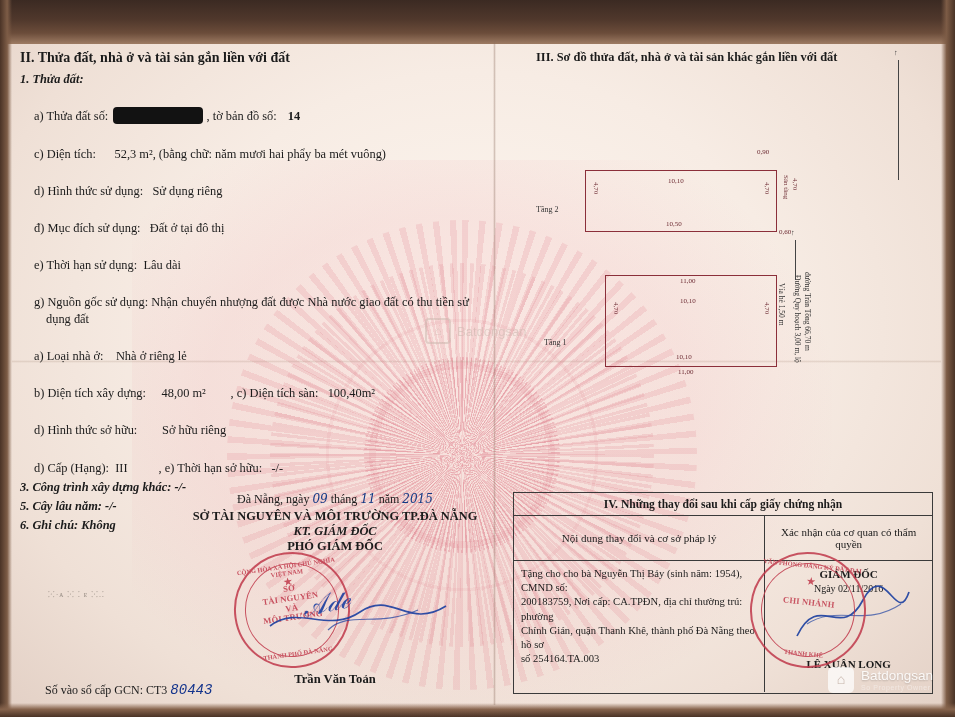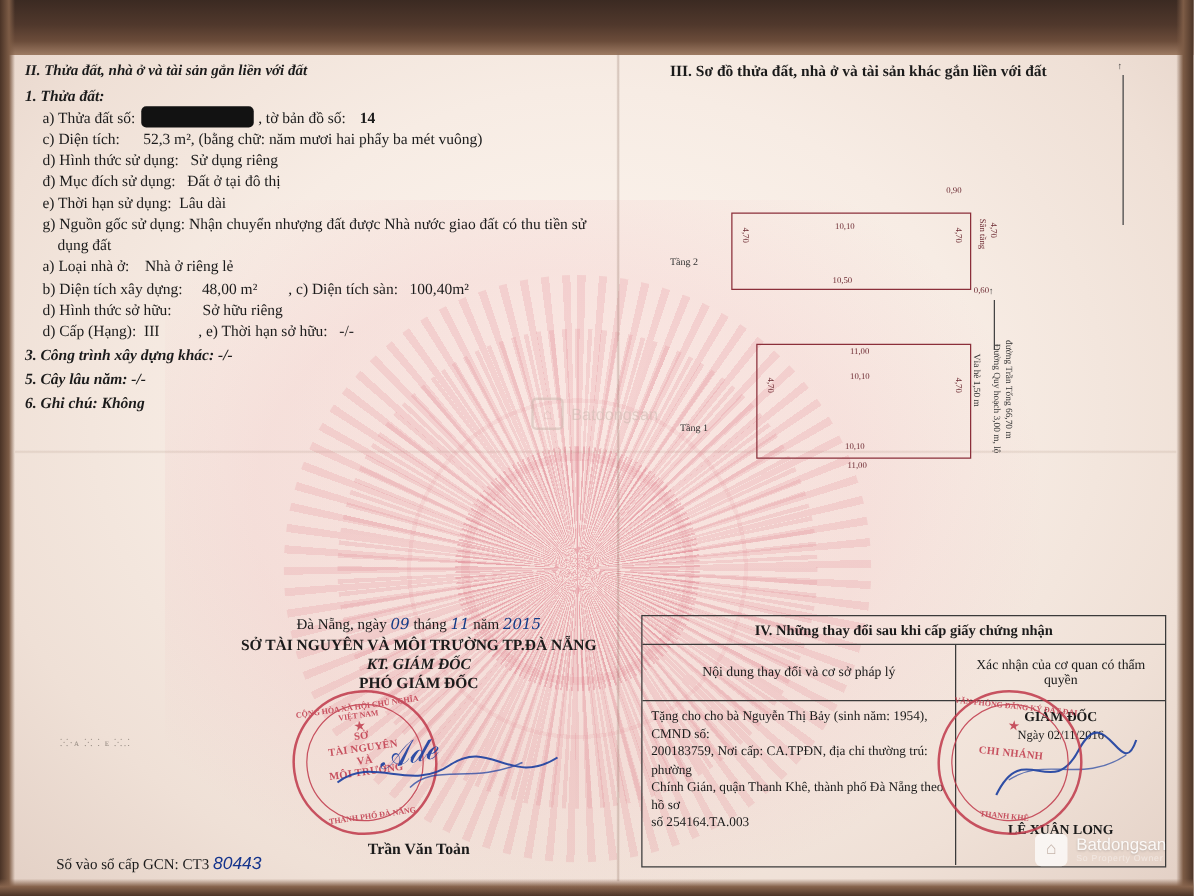--- a/index.html
+++ b/index.html
@@ -56,24 +56,24 @@
     position:absolute;left:120px;top:120px;width:700px;height:560px;
     background:radial-gradient(ellipse at 45% 45%, rgba(232,150,160,.16) 0 45%, rgba(232,150,160,0) 72%);
   }
   .creaseV{position:absolute;left:493px;top:40px;width:3px;height:665px;
     background:linear-gradient(90deg,rgba(150,120,105,0) 0,rgba(140,110,95,.35) 50%,rgba(150,120,105,0) 100%);}
   .creaseH{position:absolute;left:12px;top:360px;width:929px;height:3px;
     background:linear-gradient(180deg,rgba(150,120,105,0) 0,rgba(150,120,100,.18) 50%,rgba(150,120,105,0) 100%);}
 
   
   .col-left{position:absolute;left:20px;top:48px;width:470px;color:#1b1b1b;font-size:12.4px;line-height:1.38;}
-  .hdr{font-weight:bold;font-style:italic;font-size:12px;}
+  .hdr{font-weight:bold;font-size:14px;}
   .sec{font-style:italic;font-weight:bold;margin-top:2px;}
   .ln{white-space:pre;}
-  .indent{padding-left:14px;}
+  .indent{padding-left:14px;margin-top:20px;}
   .indent2{padding-left:26px;}
   .redact{display:inline-block;background:#121212;height:13px;border-radius:2px;vertical-align:-2px;
     box-shadow:0 0 0 2px #121212;}
 
   
   .col-right-hdr{position:absolute;left:536px;top:50px;width:400px;font-weight:bold;font-size:12.4px;color:#1b1b1b;}
 
   
   .diagram{position:absolute;left:530px;top:120px;width:400px;height:300px;}
   .plot{position:absolute;border:1.2px solid #8b2f3a;}
@@ -117,21 +117,21 @@
   .tbl .c2{width:40%;position:relative;}
   .tbl .chead{height:44px;border-bottom:1px solid #3a3a3a;display:flex;align-items:center;justify-content:center;
     text-align:center;font-size:11px;color:#1b1b1b;padding:0 6px;}
   .tbl .cbody{padding:6px 7px;font-size:10.6px;line-height:1.34;color:#1b1b1b;}
   .tbl .cbody2{padding:6px 7px;font-size:10.6px;line-height:1.34;color:#1b1b1b;text-align:center;}
   .giamdoc{font-weight:bold;font-size:11px;}
   .lexuan{position:absolute;left:0;right:0;bottom:22px;text-align:center;font-weight:bold;font-size:11px;color:#1b1b1b;}
 
   
   .gcn{position:absolute;left:45px;top:682px;font-size:12px;color:#1b1b1b;}
-  .gcn .num{font-family:Liberation Sans, sans-serif;font-style:italic;color:#14348c;font-size:14px;}
+  .gcn .num{font-family:Liberation Mono, monospace;font-style:italic;color:#14348c;font-size:14px;}
 
   
   .faintcode{position:absolute;left:48px;top:588px;font-size:8px;color:#9a8f86;letter-spacing:1px;}
 
   
   .wm-center{position:absolute;left:425px;top:318px;display:flex;align-items:center;gap:6px;opacity:.5;}
   .wm-center .glyph{width:22px;height:22px;border-radius:4px;border:2px solid #cbb7ae;
     display:flex;align-items:center;justify-content:center;color:#cbb7ae;font-size:12px;}
   .wm-center .txt{font-family:"Liberation Sans",sans-serif;font-size:13px;color:#c9b6ad;}
   .wm-br{position:absolute;right:22px;bottom:24px;display:flex;align-items:center;gap:7px;opacity:.85;}

